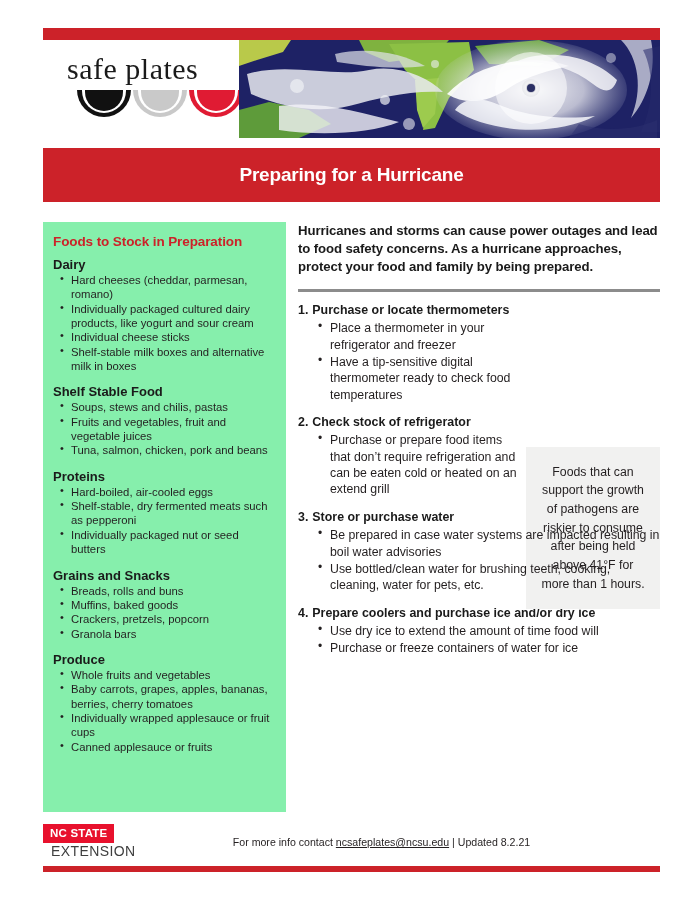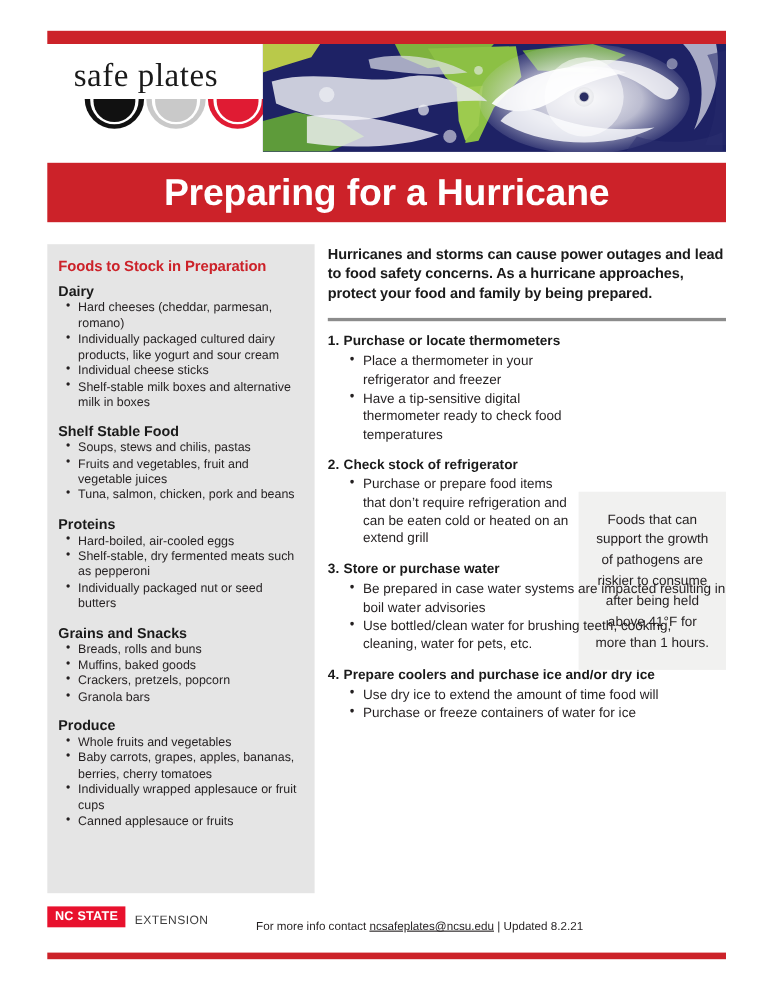--- a/index.html
+++ b/index.html
@@ -106,35 +106,35 @@
     top: 148px;
     width: 617px;
     height: 54px;
     background: #cc2229;
     display: flex;
     align-items: center;
     justify-content: center;
   }
   .title-banner h1 {
     margin: 4px;
-    font-size: 34px;
+    font-size: 19px;
     font-weight: bold;
     color: #ffffff;
     letter-spacing: -0.2px;
     font-family: "Liberation Sans", sans-serif;
   }
 
   
   .sidebar {
     position: absolute;
     left: 43px;
     top: 222px;
     width: 243px;
     height: 590px;
-    background: #e5e5e5;
+    background: #86efac;
     box-sizing: border-box;
     padding: 12px 10px 10px 10px;
   }
   .sidebar h2 {
     margin: 0 0 8px 0;
     font-size: 13.5px;
     font-weight: bold;
     color: #cc2229;
     letter-spacing: -0.1px;
   }
@@ -250,34 +250,35 @@
     left: 43px;
     top: 822px;
     width: 617px;
     height: 50px;
   }
   .nc-badge {
     position: absolute;
     left: 0;
     top: 2px;
     display: flex;
-    align-items: flex-end;
+    align-items: flex-start;
+    flex-direction: column;
   }
   .nc-box {
     background: #e8112d;
     color: #ffffff;
     font-size: 11.5px;
     font-weight: bold;
     letter-spacing: 0.2px;
     padding: 3px 7px 3px 7px;
     line-height: 1.15;
   }
   .nc-ext {
     margin-left: 8px;
-    font-size: 11px;
+    font-size: 14px;
     color: #3f3f3f;
     letter-spacing: 0.4px;
   }
   .footer-contact {
     position: absolute;
     left: 0;
     right: 0;
     top: 14px;
     text-align: center;
     font-size: 10.6px;

